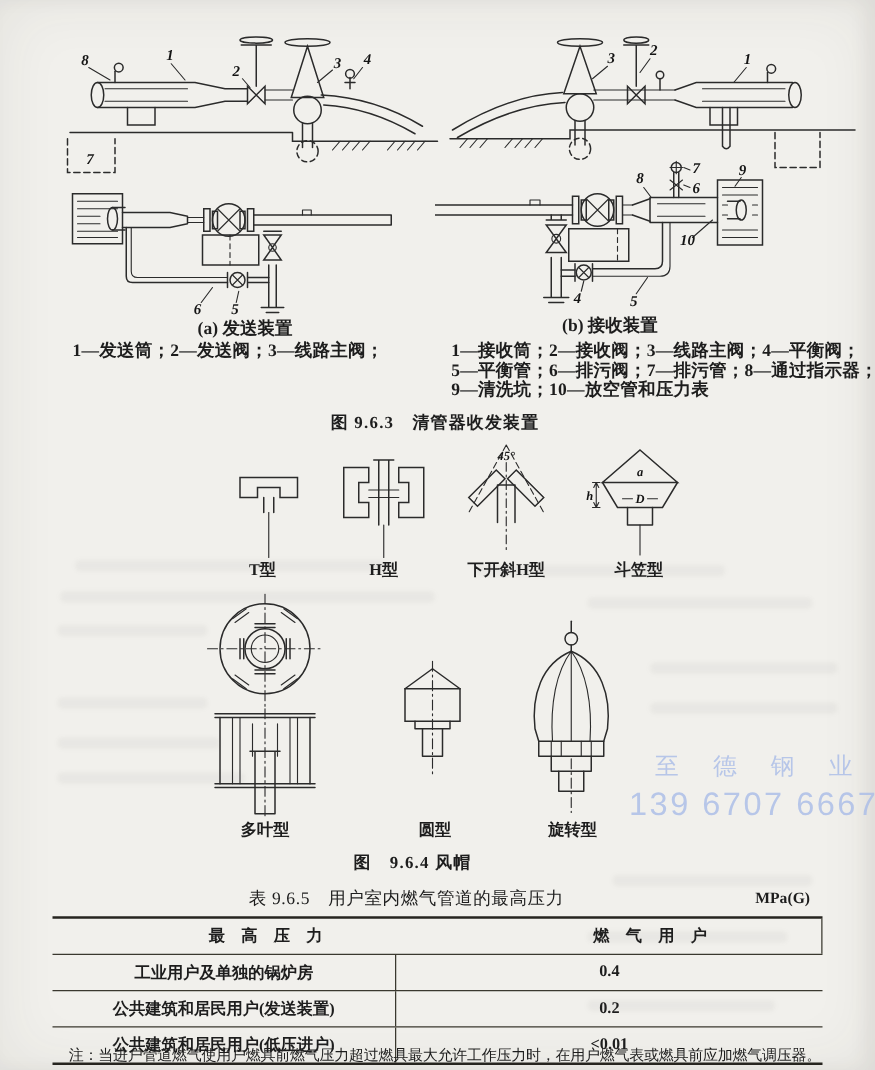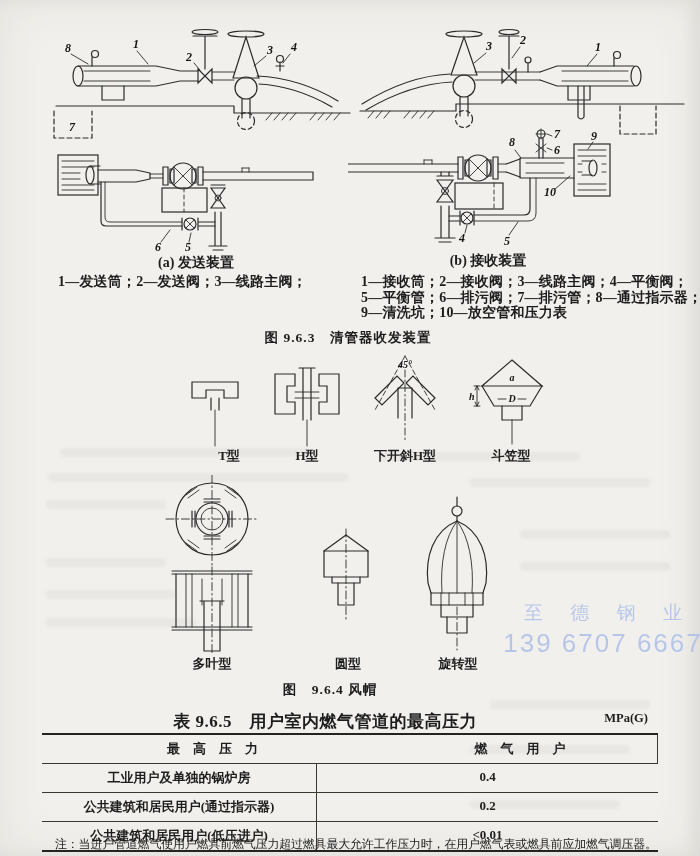--- a/index.html
+++ b/index.html
@@ -15,21 +15,21 @@
   svg .ln{stroke:#2b2b2b;stroke-width:1.2;fill:none;stroke-linecap:round;}
   svg .thin{stroke:#2b2b2b;stroke-width:.9;fill:none;}
   svg text{fill:#141414;stroke:none;font-family:"Liberation Serif","DejaVu Serif",serif;font-style:italic;font-weight:bold;font-size:12px;}
   svg text.ann{font-size:10px;}
   .subcap{font-size:14px;font-weight:700;transform:translateX(-50%);white-space:nowrap;}
   .legend{font-size:14px;font-weight:700;line-height:15.5px;white-space:nowrap;letter-spacing:.2px;}
   .figcap{font-size:13.5px;font-weight:700;transform:translateX(-50%);white-space:nowrap;letter-spacing:1px;}
   .caplabel{font-size:13px;font-weight:700;transform:translateX(-50%);white-space:nowrap;}
   .tbl-wrap{left:42px;top:710px;width:616px;}
   .tbl-title-row{position:relative;height:20px;text-align:center;padding-right:86px;}
-  .tbl-title{font-size:17px;font-weight:700;letter-spacing:.5px;margin-left:36px;}
+  .tbl-title{font-size:14px;font-weight:400;letter-spacing:.5px;margin-left:36px;}
   .tbl-unit{position:absolute;right:10px;top:1px;font-size:12.5px;font-weight:700;}
   .tbl{margin-top:3px;border-top:2.2px solid #26241f;border-bottom:2.2px solid #26241f;}
   .tr{display:flex;border-bottom:1px solid #3a382f;}
   .tr:last-child{border-bottom:none;}
   .td{padding:5px 4px;font-size:13px;font-weight:700;}
   .td.c1{width:266px;border-right:1.2px solid #3a382f;text-align:center;}
   .td.c2{flex:1;text-align:center;}
   .note{left:55px;top:836px;width:606px;font-size:12px;font-weight:400;white-space:nowrap;letter-spacing:-.2px;}
   .watermark{left:503px;top:600px;width:200px;text-align:center;color:#a9bce8;opacity:.8;font-family:"Liberation Sans","DejaVu Sans",sans-serif;pointer-events:none;}
   .wm1{font-size:19px;letter-spacing:11px;padding-left:11px;font-weight:400;}
@@ -278,21 +278,21 @@
     <path class="thin" d="M30 45 H38 M50 45 H58"></path>
     <path class="thin" d="M12 32 H6 M12 52 H6 M9 32 V52 M9 32 l-2 4 M9 32 l2 4 M9 52 l-2 -4 M9 52 l2 -4"></path>
     <path d="M34 52 V66 M54 52 V66 M34 66 H54"></path>
     <path class="thin" d="M44 66 V90"></path>
   </g>
   <text class="ann" x="44" y="27" text-anchor="middle">a</text>
   <text class="ann" x="44" y="48" text-anchor="middle">D</text>
   <text class="ann" x="1" y="46">h</text>
 </svg>
 
-<div class="abs caplabel" style="left:229px;top:447px">T型</div>
+<div class="abs caplabel" style="left:210px;top:447px">T型</div>
 <div class="abs caplabel" style="left:307px;top:447px">H型</div>
 <div class="abs caplabel" style="left:405px;top:447px">下开斜H型</div>
 <div class="abs caplabel" style="left:511px;top:447px">斗笠型</div>
 
 <svg class="abs" style="left:162px;top:475px" width="100" height="180" viewBox="0 0 100 180">
   <g class="ln">
     <circle cx="50" cy="44" r="36"></circle>
     <circle cx="50" cy="44" r="16"></circle>
     <circle class="thin" cx="50" cy="44" r="11"></circle>
     <path class="thin" stroke-dasharray="8 3 1.5 3" d="M4 44 H96 M50 0 V90"></path>
@@ -351,21 +351,21 @@
   <div class="tbl">
     <div class="tr">
       <div class="td c2">最　高　压　力</div>
       <div class="td c1">燃　气　用　户</div>
     </div>
     <div class="tr">
       <div class="td c1">工业用户及单独的锅炉房</div>
       <div class="td c2">0.4</div>
     </div>
     <div class="tr">
-      <div class="td c1">公共建筑和居民用户(通过指示器)</div>
+      <div class="td c1">公共建筑和居民用户(发送装置)</div>
       <div class="td c2">0.2</div>
     </div>
     <div class="tr">
       <div class="td c1">公共建筑和居民用户(低压进户)</div>
       <div class="td c2">&lt;0.01</div>
     </div>
   </div>
 </div>
 
 <div class="abs note">注：当进户管道燃气使用户燃具前燃气压力超过燃具最大允许工作压力时，在用户燃气表或燃具前应加燃气调压器。</div>

